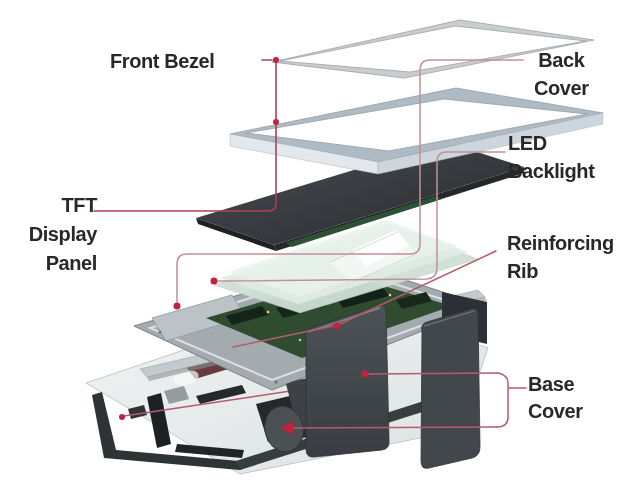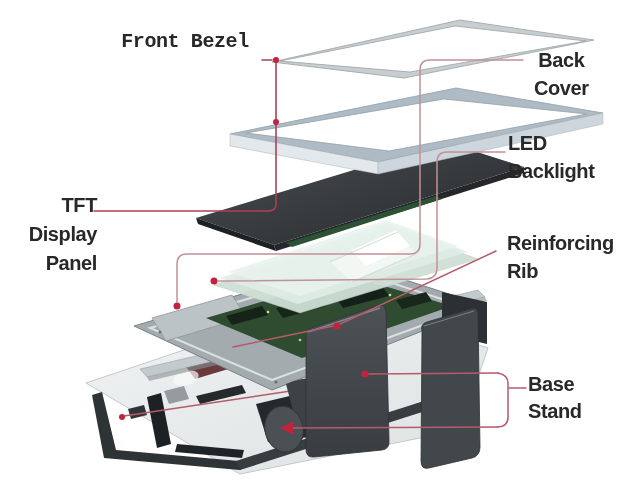--- a/index.html
+++ b/index.html
@@ -1,21 +1,21 @@
 <!DOCTYPE html>
 <html><head>
 <meta charset="utf-8">
 <style>
   html,body{margin:0;padding:0;background:#fff;}
   .stage{position:relative;width:621px;height:494px;background:#ffffff;overflow:hidden;
          font-family:"Liberation Sans",sans-serif;}
   .art{position:absolute;left:0;top:0;}
   .label{position:absolute;font-weight:700;font-size:20px;line-height:28px;color:#282828;
          white-space:pre-line;letter-spacing:-0.4px;}
-  .lbl-front-bezel{left:110px;top:28px;width:150px;text-align:center;font-family:Liberation Mono, monospace;}
+  .lbl-front-bezel{left:110px;top:47px;width:150px;text-align:left;}
   .lbl-middle-frame{left:132px;top:82px;width:112px;text-align:center;}
   .lbl-back-cover{left:534px;top:46px;text-align:center;}
   .lbl-led-backlight{left:508px;top:129px;}
   .lbl-tft{left:2px;top:191px;width:95px;text-align:right;line-height:29px;}
   .lbl-reinforcing{left:495px;top:229px;margin-left:12px;}
   .lbl-base-stand{left:528px;top:371px;line-height:27px;}
 </style>
 </head>
 <body>
 
@@ -155,14 +155,14 @@
   <div class="label lbl-back-cover">Back
 Cover</div>
   <div class="label lbl-led-backlight">LED
 Backlight</div>
   <div class="label lbl-tft">TFT
 Display
 Panel</div>
   <div class="label lbl-reinforcing">Reinforcing
 Rib</div>
   <div class="label lbl-base-stand">Base
-Stand</div>
+Cover</div>
 </div>
 
 </body></html>

